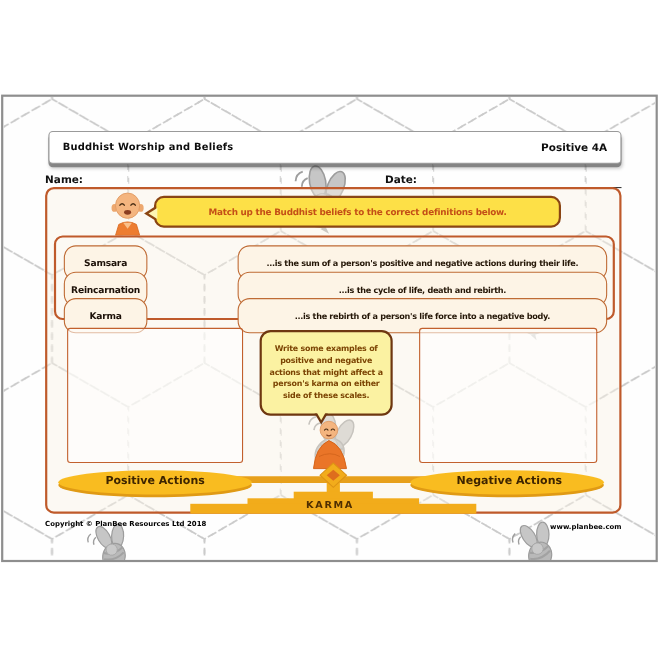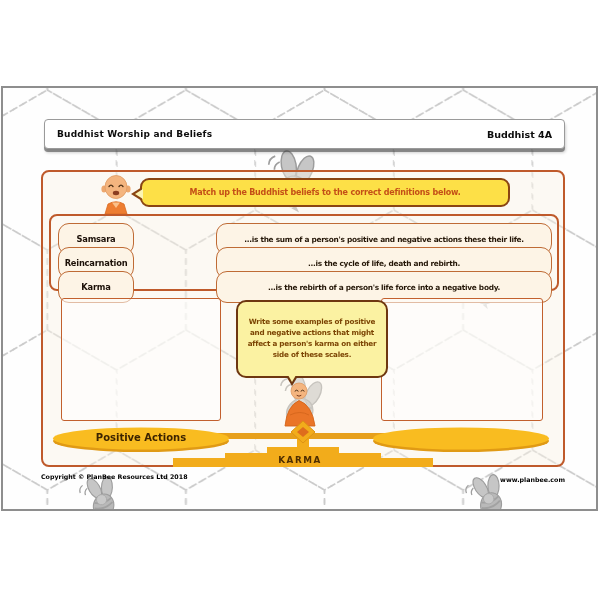--- a/index.html
+++ b/index.html
@@ -44,21 +44,21 @@
           border-radius:11px; display:flex; align-items:center; justify-content:center; }
   .pill-term { left:7px; width:76px; font-weight:bold; font-size:8.3px; color:#1c1008; letter-spacing:-.2px; }
   .pill-def  { left:165px; width:336px; font-weight:bold; font-size:7.4px; color:#241607;
                letter-spacing:-.28px; white-space:nowrap; }
 
   .write-box { position:absolute; width:160px; height:123px; top:210px;
                border:1.5px solid #c2602d; border-radius:3px; background:rgba(255,255,255,.55); }
   .write-box.left  { left:58px; }
   .write-box.right { left:378px; width:162px; }
 
-  .bubble2 { position:absolute; left:233px; top:212px; width:152px; height:78px;
+  .bubble2 { position:absolute; left:233px; top:212px; width:121px; height:78px;
              background:#fbf2a2; border:2.5px solid #6e3710; border-radius:10px;
              display:flex; align-items:center; justify-content:center; text-align:center;
              padding:3px 6px; }
   .bubble2 .txt { font-weight:bold; font-size:7.2px; line-height:1.5; letter-spacing:-.2px; color:#7c4504; }
   .tail-d-outer { position:absolute; left:48px; bottom:-10px; width:0; height:0;
                   border-left:6px solid transparent; border-right:6px solid transparent;
                   border-top:10px solid #6e3710; }
   .tail-d-inner { position:absolute; left:50px; bottom:-6px; width:0; height:0;
                   border-left:4px solid transparent; border-right:4px solid transparent;
                   border-top:7px solid #fbf2a2; }
@@ -122,23 +122,29 @@
       <g transform="translate(99,410) rotate(-12) scale(0.78)">
           <use href="#beeg"></use>
         </g>
       <g transform="translate(486,409) rotate(-15) scale(0.8)">
           <use href="#beeg"></use>
         </g>
     </svg>
 
     <div class="headerbar">
       <span class="title">Buddhist Worship and Beliefs</span>
-      <span class="wsno">Buddhist 4A</span>
-    </div>
-
+      <span class="wsno">Positive 4A</span>
+    </div>
+
+    <div class="fieldrow">
+      <span class="lbl" style="left:38px;">Name:</span>
+      <span class="line" style="left:68px; width:230px;"></span>
+      <span class="lbl" style="left:347px;">Date:</span>
+      <span class="line" style="left:377px; width:185px;"></span>
+    </div>
 
     <div class="outer-box"></div>
 
     <svg class="monk1" viewBox="0 0 32 40">
       <ellipse cx="4" cy="15" rx="2.6" ry="3.6" fill="#eda86f"></ellipse>
       <ellipse cx="28" cy="15" rx="2.6" ry="3.6" fill="#eda86f"></ellipse>
       <ellipse cx="16" cy="13" rx="11" ry="11.5" fill="#f4b57f" stroke="#e09a62" stroke-width="0.8"></ellipse>
       <path d="M9,12.5 q2,-2.6 4,0" fill="none" stroke="#4a2e14" stroke-width="1.3" stroke-linecap="round"></path>
       <path d="M19,12.5 q2,-2.6 4,0" fill="none" stroke="#4a2e14" stroke-width="1.3" stroke-linecap="round"></path>
       <ellipse cx="16" cy="19" rx="3.2" ry="2.2" fill="#8a3d20"></ellipse>
@@ -147,21 +153,21 @@
     </svg>
     <div class="bubble1">
       <div class="tail-l-outer"></div>
       <div class="tail-l-inner"></div>
       <span class="txt">Match up the Buddhist beliefs to the correct definitions below.</span>
     </div>
 
     <div class="match-box">
       <div class="match-row">
         <div class="pill pill-term">Samsara</div>
-        <div class="pill pill-def">...is the sum of a person's positive and negative actions these their life.</div>
+        <div class="pill pill-def">...is the sum of a person's positive and negative actions during their life.</div>
       </div>
       <div class="match-row">
         <div class="pill pill-term">Reincarnation</div>
         <div class="pill pill-def">...is the cycle of life, death and rebirth.</div>
       </div>
       <div class="match-row">
         <div class="pill pill-term">Karma</div>
         <div class="pill pill-def">...is the rebirth of a person's life force into a negative body.</div>
       </div>
     </div>
@@ -191,18 +197,19 @@
       <ellipse cx="420" cy="22" rx="88" ry="11" fill="#e09a14"></ellipse>
       <ellipse cx="420" cy="19.5" rx="88" ry="11" fill="#f9bc20"></ellipse>
       <rect x="256" y="16" width="12" height="31" fill="#f2ac1b"></rect>
       <polygon points="262,2 274,13 262,24 250,13" fill="#f2ac1b" stroke="#dd9314" stroke-width="1"></polygon>
       <polygon points="262,8 268,13 262,18 256,13" fill="#de6d1d"></polygon>
       <rect x="226" y="28" width="72" height="9" fill="#f2ac1b"></rect>
       <rect x="184" y="34" width="156" height="9" fill="#f2ac1b"></rect>
       <rect x="132" y="39" width="260" height="9" fill="#f2ac1b"></rect>
     </svg>
     <div class="scale-label pos">Positive Actions</div>
+    <div class="scale-label neg">Negative Actions</div>
     <div class="karma-label">KARMA</div>
 
     <div class="copyright">Copyright © PlanBee Resources Ltd 2018</div>
     <div class="website">www.planbee.com</div>
   </div>
 </div>
 
 </body></html>

